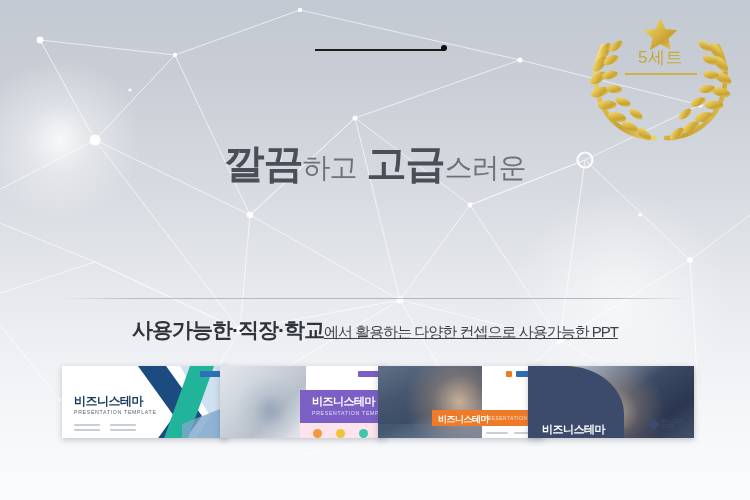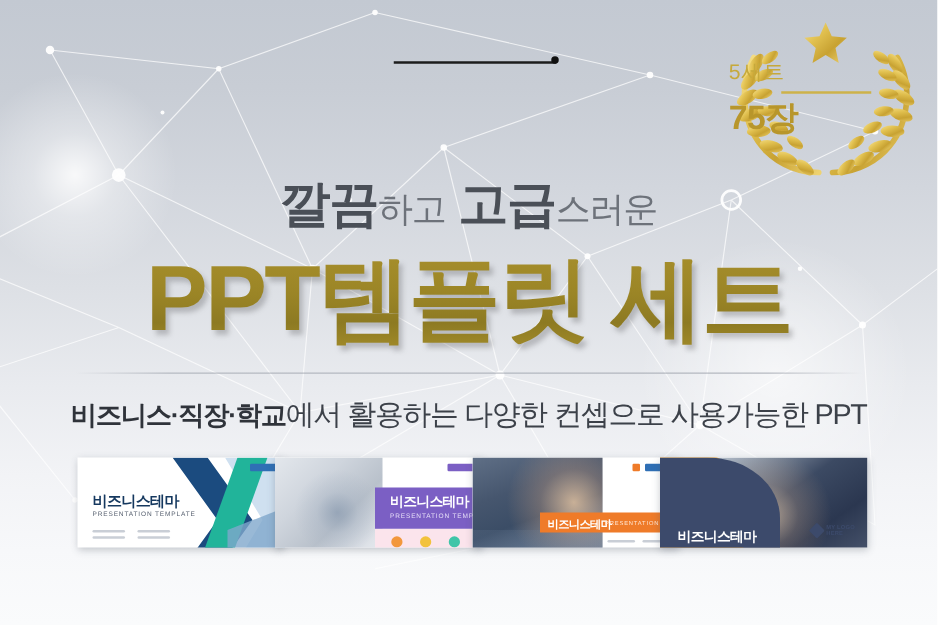--- a/index.html
+++ b/index.html
@@ -99,20 +99,21 @@
     top: 6px;
     width: 155px;
     height: 136px;
     z-index: 7;
   }
   .badge svg { position: absolute; inset: 0; }
   .badge-inner {
     position: absolute;
     left: 0; right: 0;
     top: 42px;
+    text-align: center;
   }
   .badge-set {
     font-size: 17px;
     font-weight: 400;
     color: #c6a93c;
     letter-spacing: .5px;
     line-height: 20px;
   }
   .badge-rule {
     width: 72px;
@@ -191,24 +192,25 @@
     z-index: 5;
     white-space: nowrap;
   }
   .desc-b {
     font-size: 21px;
     font-weight: 700;
     color: #2f333a;
     letter-spacing: -1px;
   }
   .desc-l {
-    font-size: 23px;
+    font-size: 15px;
     font-weight: 400;
     color: #3c4149;
     letter-spacing: -1px;
+    text-decoration: underline;
   }
 
   
   .thumbs {
     position: absolute;
     left: 62px;
     top: 366px;
     width: 630px;
     height: 105px;
     z-index: 5;
@@ -481,34 +483,32 @@
         <ellipse cx="127" cy="54" rx="8" ry="4" transform="rotate(26 127 54)"></ellipse>
         <ellipse cx="128" cy="69" rx="8" ry="4" transform="rotate(10 128 69)"></ellipse>
         <ellipse cx="124" cy="83" rx="8" ry="4" transform="rotate(-6 124 83)"></ellipse>
         <ellipse cx="115" cy="96" rx="8" ry="4" transform="rotate(-22 115 96)"></ellipse>
         <ellipse cx="102" cy="108" rx="7.5" ry="3.8" transform="rotate(-36 102 108)"></ellipse>
       </g>
     </svg>
     <div class="badge-inner">
       <div class="badge-set">5세트</div>
       <div class="badge-rule"></div>
-      <div class="badge-count">75장</div>
     </div>
   </div>
 
   <div class="headline">
     <span class="hl-b">깔끔</span><span class="hl-l">하고</span><span class="hl-b"> 고급</span><span class="hl-l">스러운</span>
   </div>
 
-  <div class="title">PPT템플릿 세트</div>
 
   <div class="divider"></div>
 
   <div class="desc">
-    <span class="desc-b">비즈니스·직장·학교</span><span class="desc-l">에서 활용하는 다양한 컨셉으로 사용가능한 PPT</span>
+    <span class="desc-b">사용가능한·직장·학교</span><span class="desc-l">에서 활용하는 다양한 컨셉으로 사용가능한 PPT</span>
   </div>
 
   <div class="thumbs">
 
     <div class="thumb t1">
       <svg class="t1-chev" viewBox="0 0 166 100">
         <polygon fill="#cfe0f0" points="118,0 166,0 166,100 118,100 148,50"></polygon>
         <polygon fill="#1b4b7f" points="76,0 104,0 140,50 104,100 76,100 112,50"></polygon>
         <polygon fill="#21b49a" points="128,0 152,0 116,100 92,100"></polygon>
         <polygon fill="#7fa8cc" opacity="0.8" points="120,58 166,40 166,100 120,100"></polygon>

